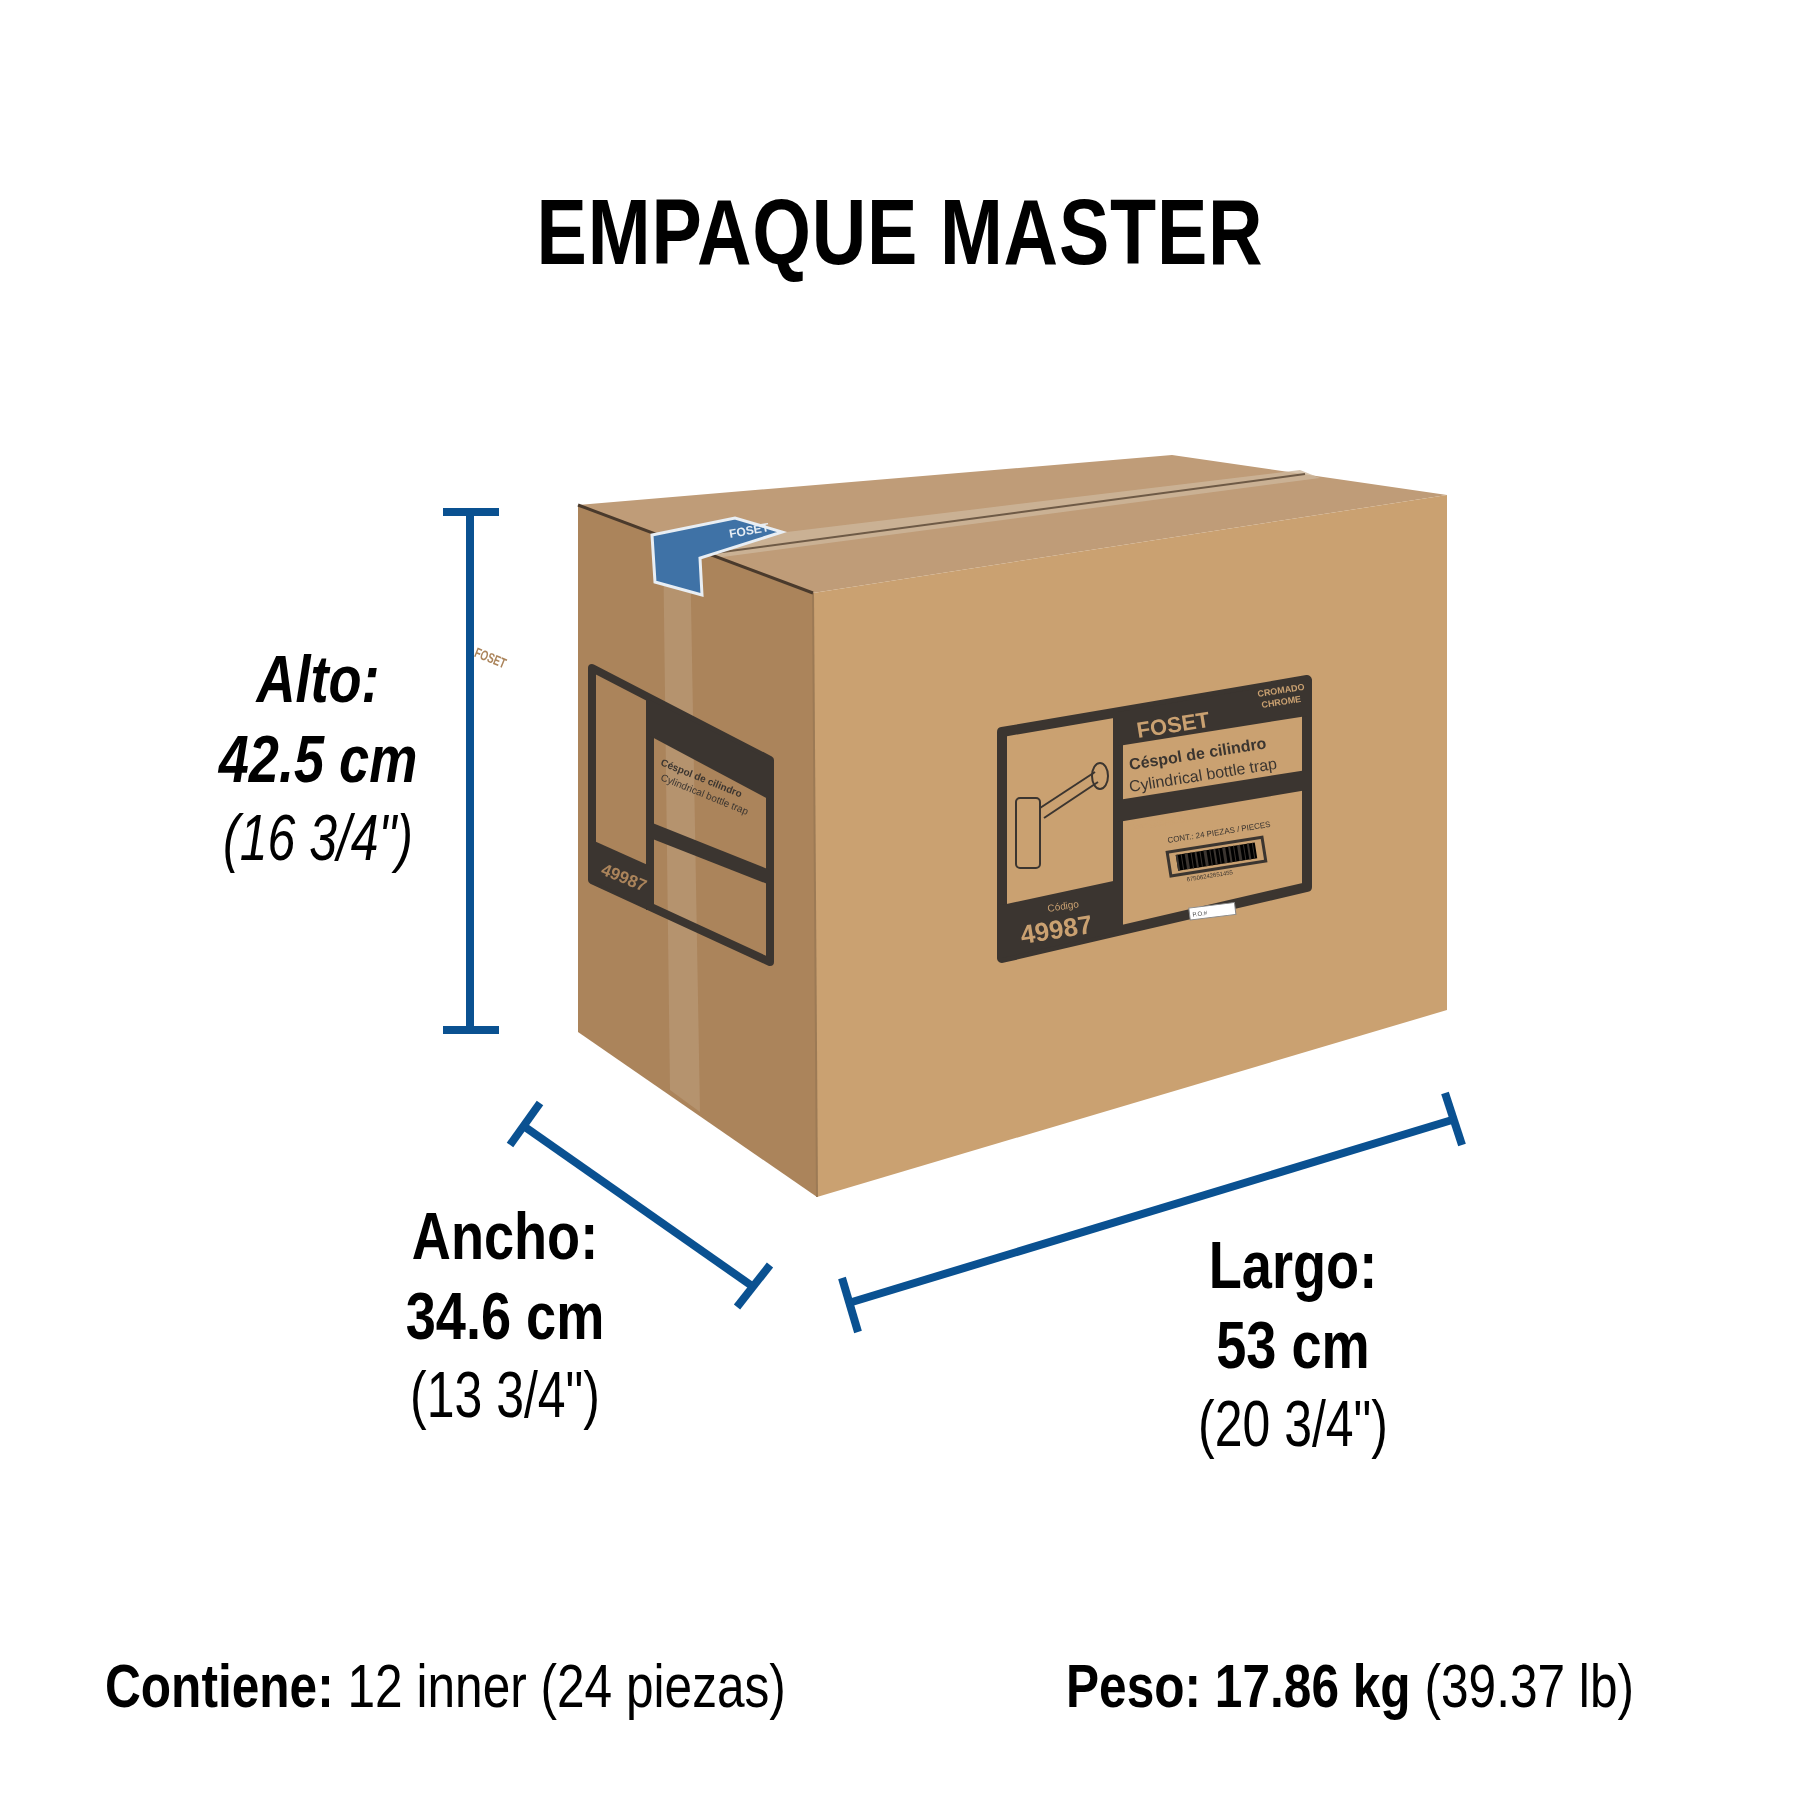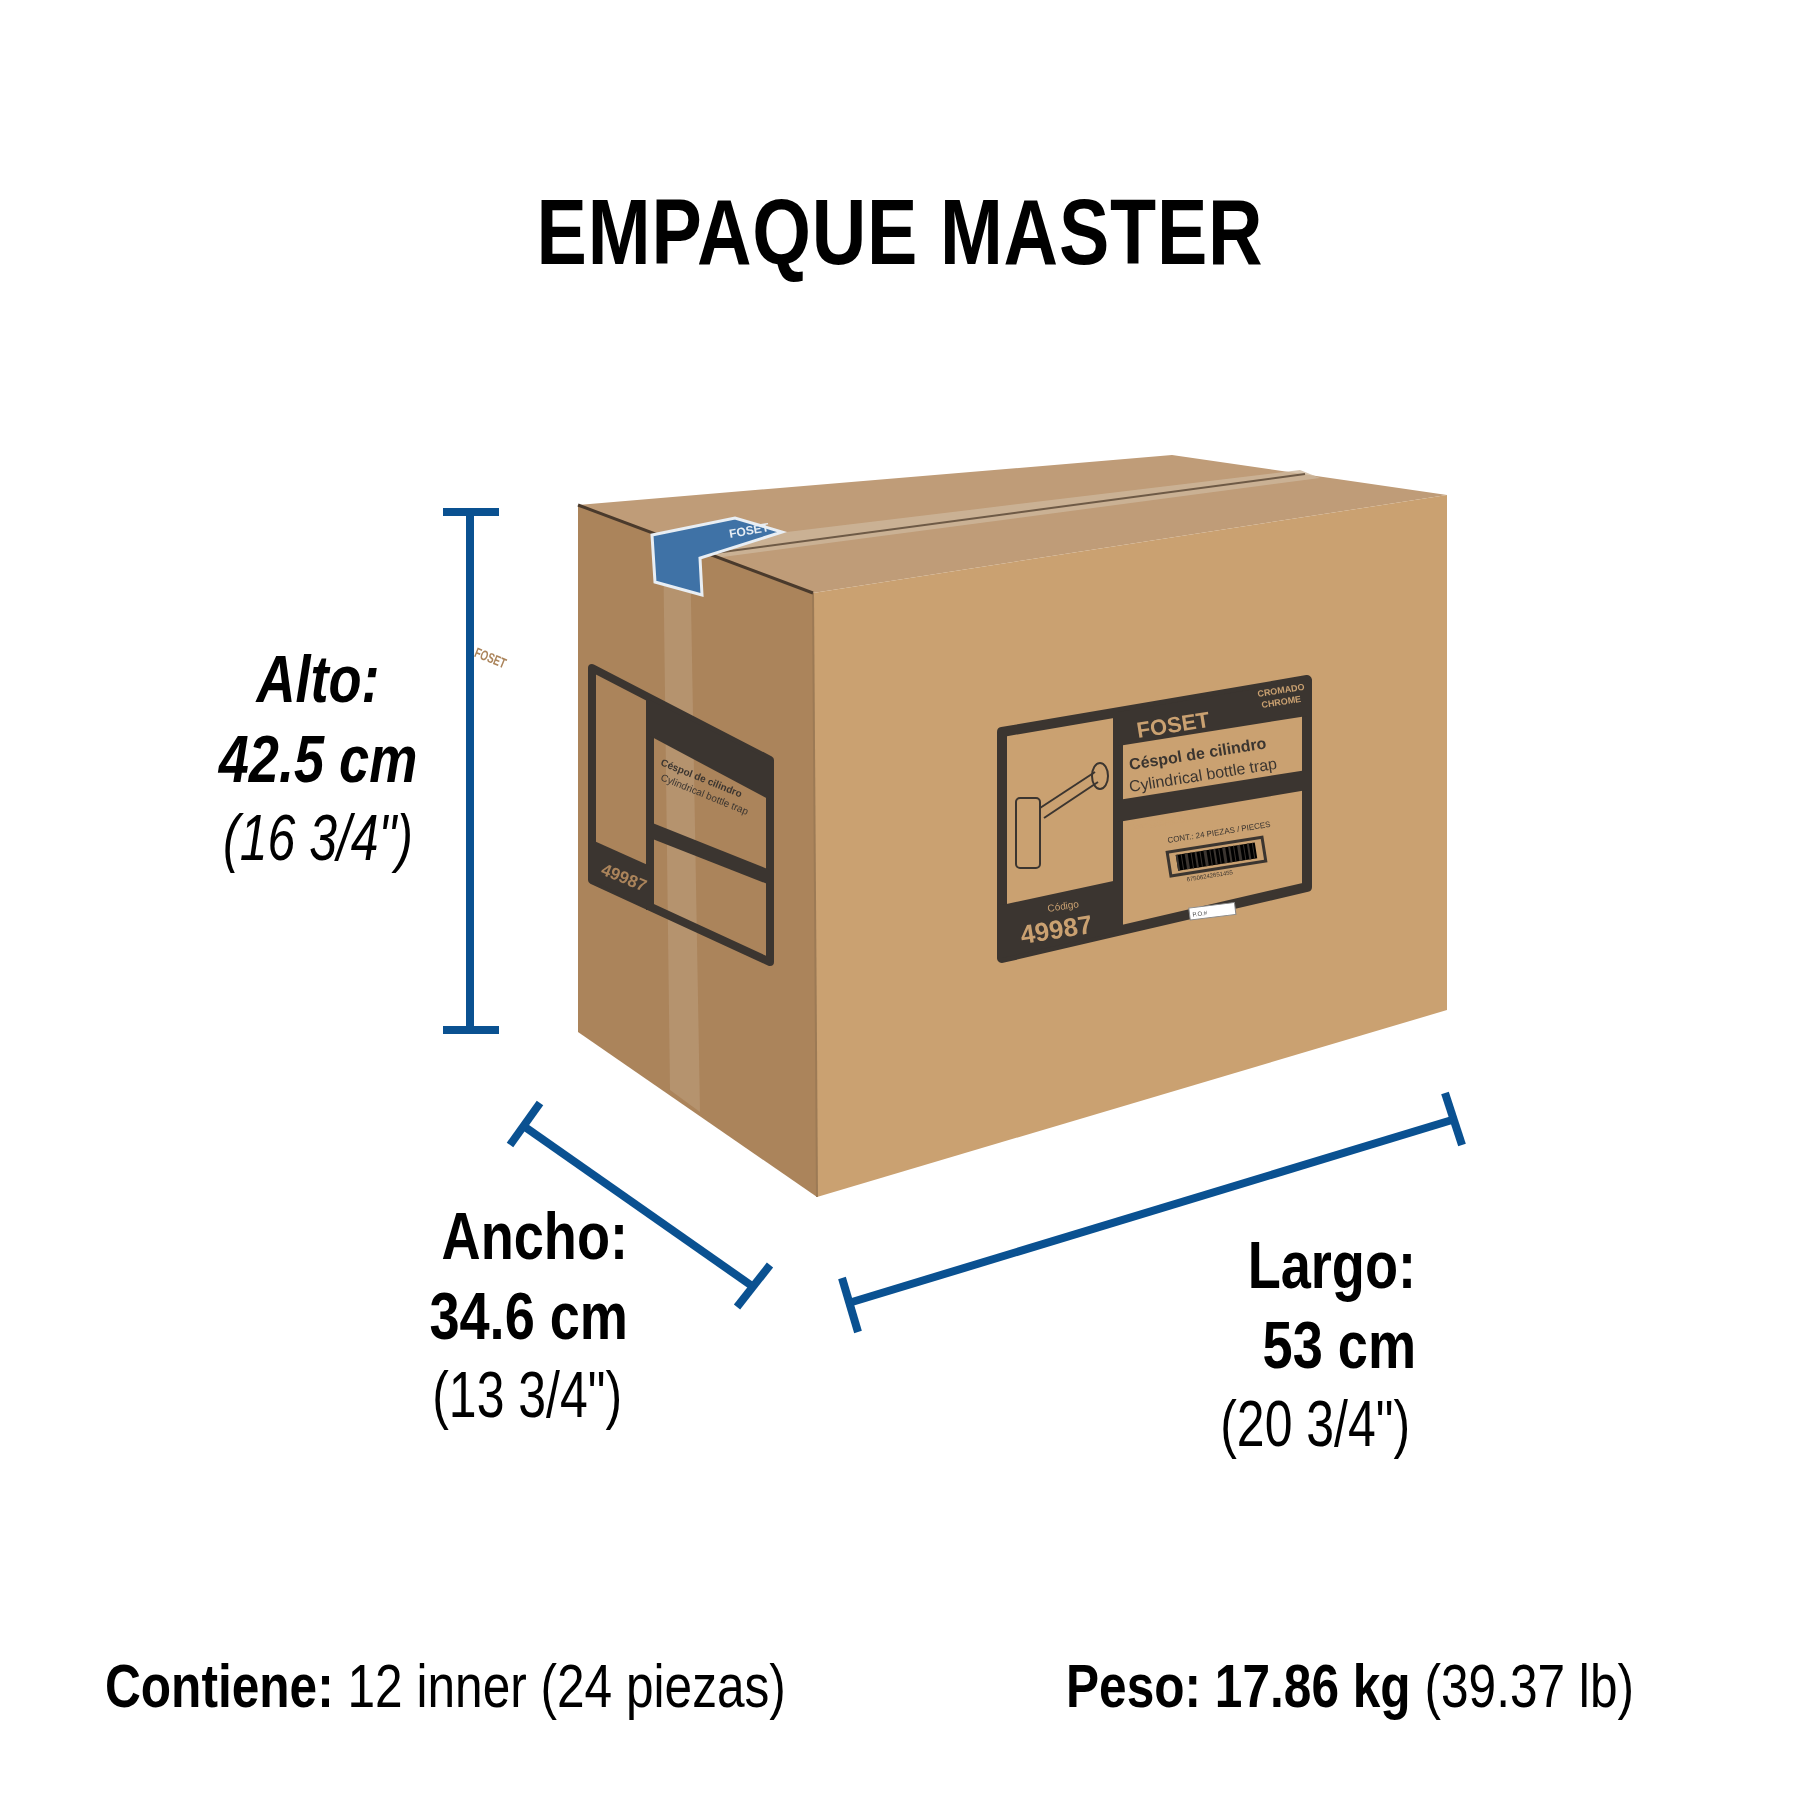--- a/index.html
+++ b/index.html
@@ -11,22 +11,22 @@
     }
     .stage { position: absolute; left: 0; top: 0; width: 1800px; height: 1800px; }
     .dim {
       position: absolute; text-align: center; font-family: "Liberation Sans", sans-serif;
       line-height: 1;
     }
     .dim .lbl, .dim .val { font-weight: bold; font-size: 66px; display: block; transform: scaleX(0.82); }
     .dim .imp { font-weight: normal; font-size: 64px; display: block; transform: scaleX(0.78); }
     .dim span { margin-bottom: 14px; white-space: nowrap; }
     .dim-alto { left: 168px; top: 646px; width: 300px; font-style: italic; }
-    .dim-ancho { left: 355px; top: 1203px; width: 300px; text-align: right; }
-    .dim-largo { left: 1143px; top: 1232px; width: 300px; text-align: right; }
+    .dim-ancho { left: 355px; top: 1203px; width: 300px; }
+    .dim-largo { left: 1143px; top: 1232px; width: 300px; }
     .footer {
       position: absolute; top: 1650px; font-family: "Liberation Sans", sans-serif;
       font-size: 62px; white-space: nowrap; transform: scaleX(0.8); transform-origin: 0 0;
     }
     .footer b { font-weight: bold; }
     .footer-left { left: 105px; }
     .footer-right { left: 1066px; }
   </style>
 </head>
 <body>

